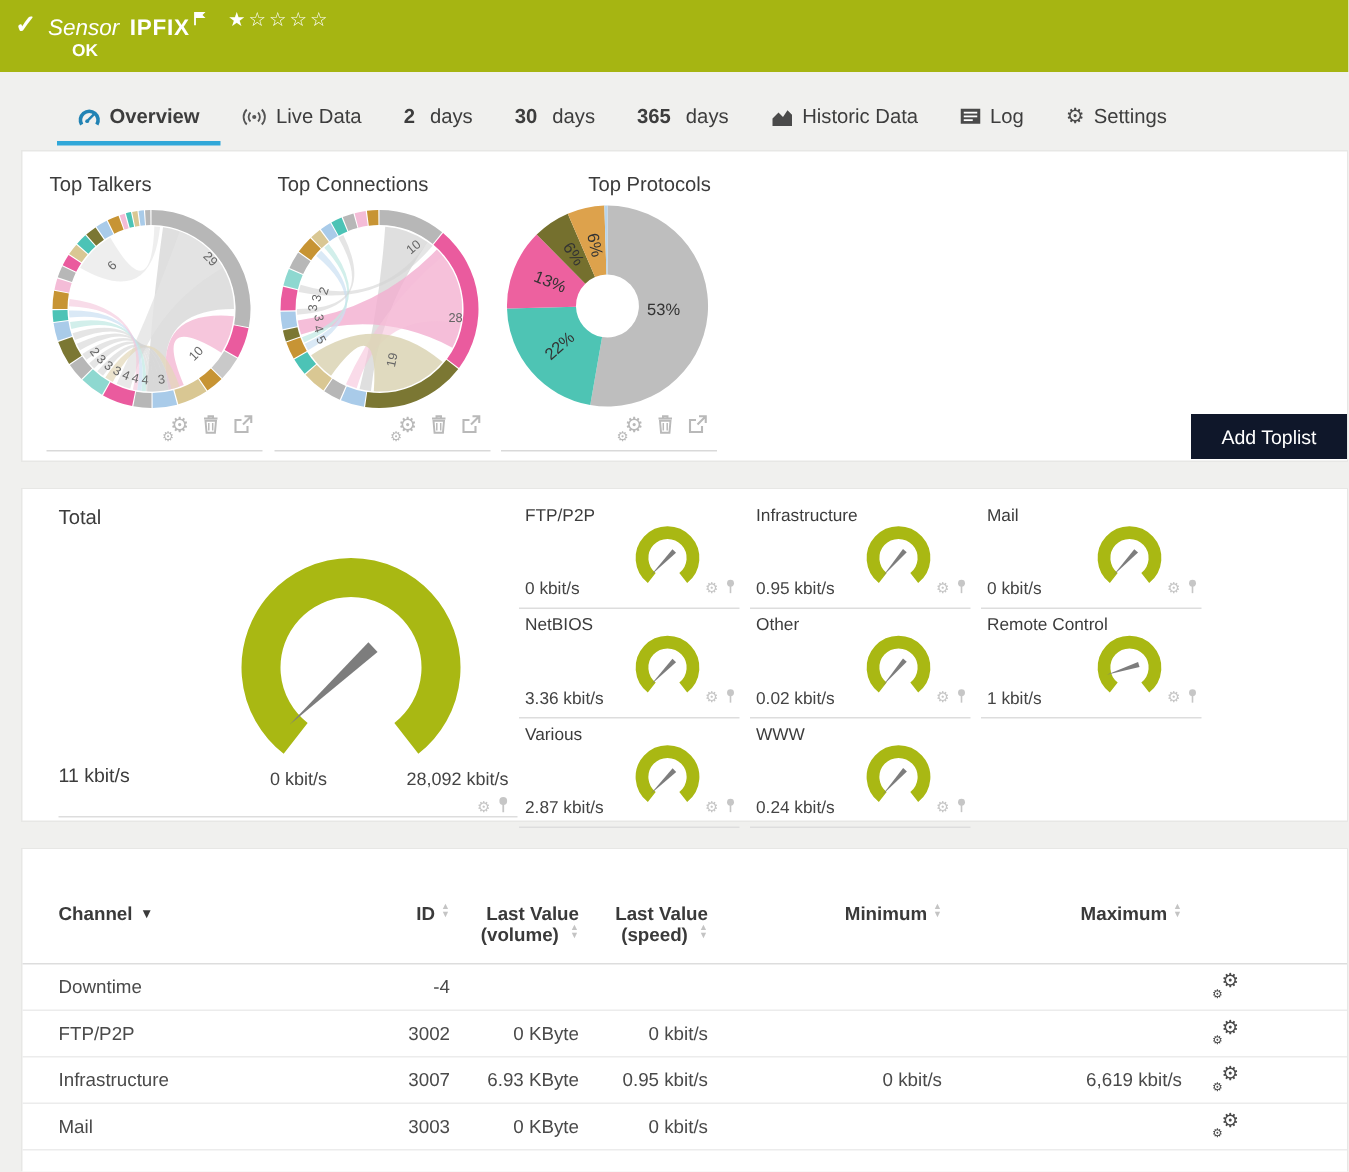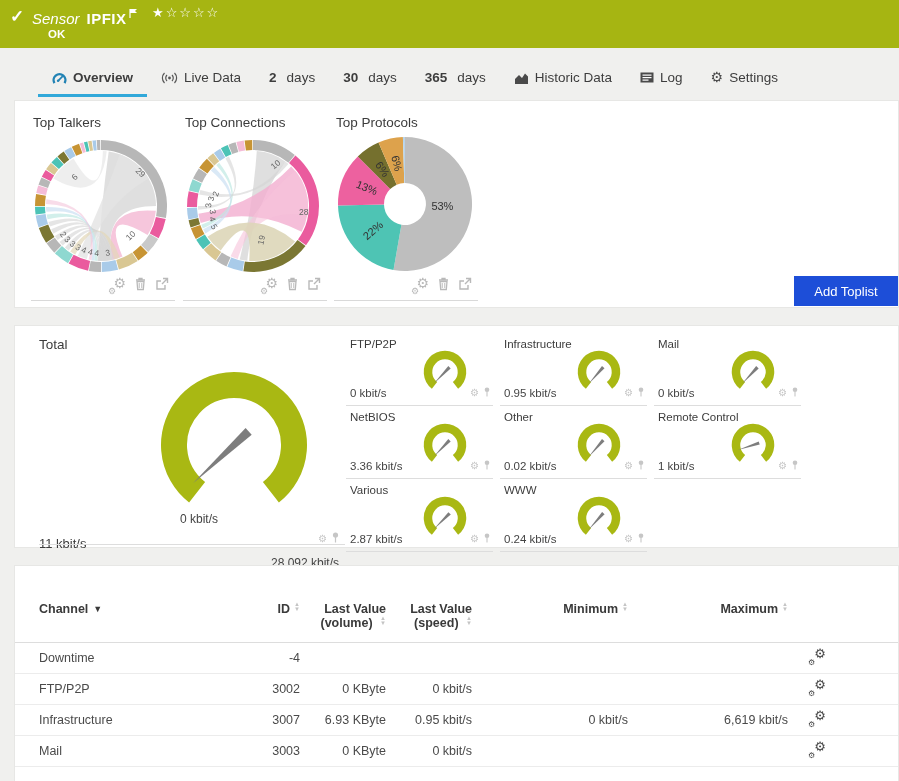--- a/index.html
+++ b/index.html
@@ -31,28 +31,28 @@
   #card-table    { top:565px; height:240px; }
 
   
   .panel { position:absolute; top:10px; width:140px; height:190px; }
   .panel-title { font-size:13.5px; color:#3c3c3c; margin:4px 0 2px 2px; }
   .panel-icons { position:absolute; right:2px; bottom:6px; display:flex; gap:8px; align-items:center; color:#b9b9b9; }
   .panel-divider { position:absolute; left:0; right:-4px; bottom:0; border-bottom:1px solid #d9d9d9; }
   .gears { position:relative; width:18px; height:15px; display:inline-block; }
   .gears .g1 { position:absolute; right:0; top:-3px; font-size:14px; }
   .gears .g2 { position:absolute; left:0; bottom:-3px; font-size:9px; }
-  .add-btn { position:absolute; right:0; bottom:1px; width:104px; height:30px; background:#1d4ed8; color:#fff; border:none; font-size:13px; font-family:"Liberation Sans",sans-serif; cursor:pointer; }
+  .add-btn { position:absolute; right:0; bottom:1px; width:104px; height:30px; background:#0f172a; color:#fff; border:none; font-size:13px; font-family:"Liberation Sans",sans-serif; cursor:pointer; }
 
   
   .total-label { position:absolute; left:24px; top:11px; font-size:13.5px; }
   #total-gauge-svg { position:absolute; left:119px; top:27px; }
   .total-min { position:absolute; left:148px; top:186px; width:72px; text-align:center; font-size:12px; color:#444; }
-  .total-max { position:absolute; left:244px; top:186px; width:92px; text-align:center; font-size:12px; color:#444;margin-top:44px; }
-  .total-value { position:absolute; left:24px; top:210px; font-size:13px; color:#3c3c3c; }
+  .total-max { position:absolute; left:244px; top:186px; width:92px; text-align:center; font-size:12px; color:#444; }
+  .total-value { position:absolute; left:24px; top:183px; font-size:13px; color:#3c3c3c; }
   .mini-icons { position:absolute; display:flex; gap:4px; align-items:center; color:#c6c6c6; }
   .mini-icons .gearchar { font-size:10px; color:#c6c6c6; }
   .total-divider { position:absolute; left:24px; top:218px; width:306px; border-bottom:1px solid #ddd; }
 
   .gcell { position:absolute; width:147px; height:72px; border-bottom:1px solid #ddd; }
   .gcell .glabel { position:absolute; left:4px; top:4px; font-size:11.5px; color:#3c3c3c; }
   .gcell .gvalue { position:absolute; left:4px; bottom:6px; font-size:11.5px; color:#444; }
   .gcell svg.sm { position:absolute; right:20px; top:12px; }
   .gcell .mini-icons { right:2px; bottom:4px; }
 
@@ -263,21 +263,21 @@
             <path d="M5.2 7 v5 M7.8 7 v5" stroke="#b9b9b9" stroke-width="1"></path>
           </svg></span>
       <span><svg width="14" height="14" viewBox="0 0 14 14">
             <path d="M10 8 v4 H2 V4 h4" fill="none" stroke="#b9b9b9" stroke-width="1.4"></path>
             <path d="M8 1.5 h4.5 V6 M12.5 1.5 L7 7" fill="none" stroke="#b9b9b9" stroke-width="1.4"></path>
           </svg></span>
     </div>
     <div class="panel-divider"></div>
   </div>
 
-  <div class="panel" style="left: 319px;">
+  <div class="panel" style="left: 319px; text-align: right;">
     <div class="panel-title">Top Protocols</div>
     <svg width="140" height="146" id="chart-2">
         <path d="M71.0 5.0A67 67 0 1 1 59.5 138.0L67.4 92.7A21 21 0 1 0 71.0 51.0Z" fill="#bebebe"></path>
         <text x="108.4" y="78.2" text-anchor="middle" class="pie-lbl" transform="rotate(0 108.4 75.2)">53%</text>
         <path d="M59.5 138.0A67 67 0 0 1 4.0 73.6L50.0 72.5A21 21 0 0 0 67.4 92.7Z" fill="#4ec4b4"></path>
         <text x="39.5" y="102.1" text-anchor="middle" class="pie-lbl" transform="rotate(-40.74626865671638 39.5 99.1)">22%</text>
         <path d="M4.0 73.6A67 67 0 0 1 23.8 24.4L56.2 57.1A21 21 0 0 0 50.0 72.5Z" fill="#ed619f"></path>
         <text x="32.5" y="59.5" text-anchor="middle" class="pie-lbl" transform="rotate(21.940298507462728 32.5 56.5)">13%</text>
         <path d="M23.8 24.4A67 67 0 0 1 44.5 10.5L62.7 52.7A21 21 0 0 0 56.2 57.1Z" fill="#75702e"></path>
         <text x="47.8" y="40.6" text-anchor="middle" class="pie-lbl" transform="rotate(55.97014925373139 47.8 37.6)">6%</text>

